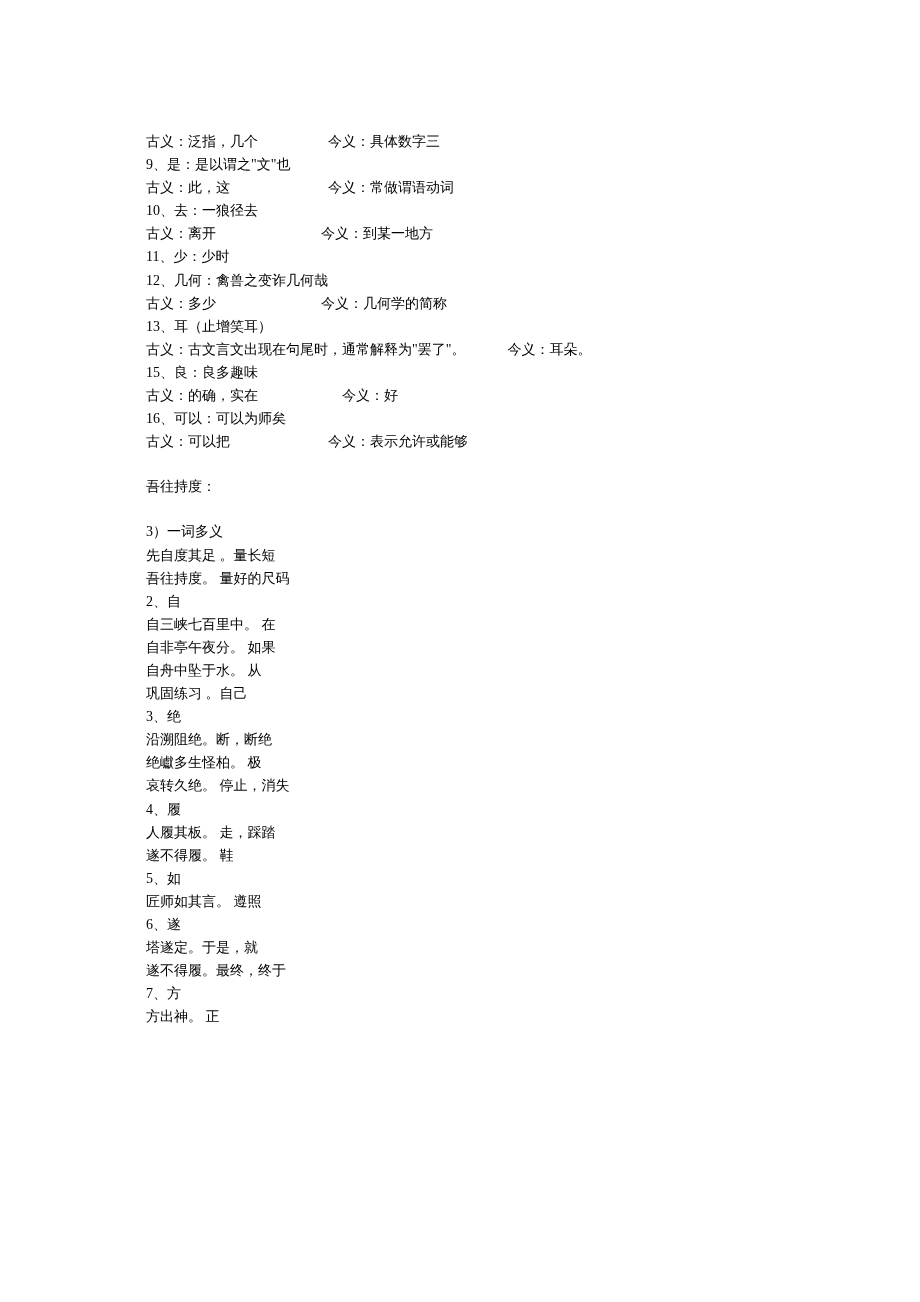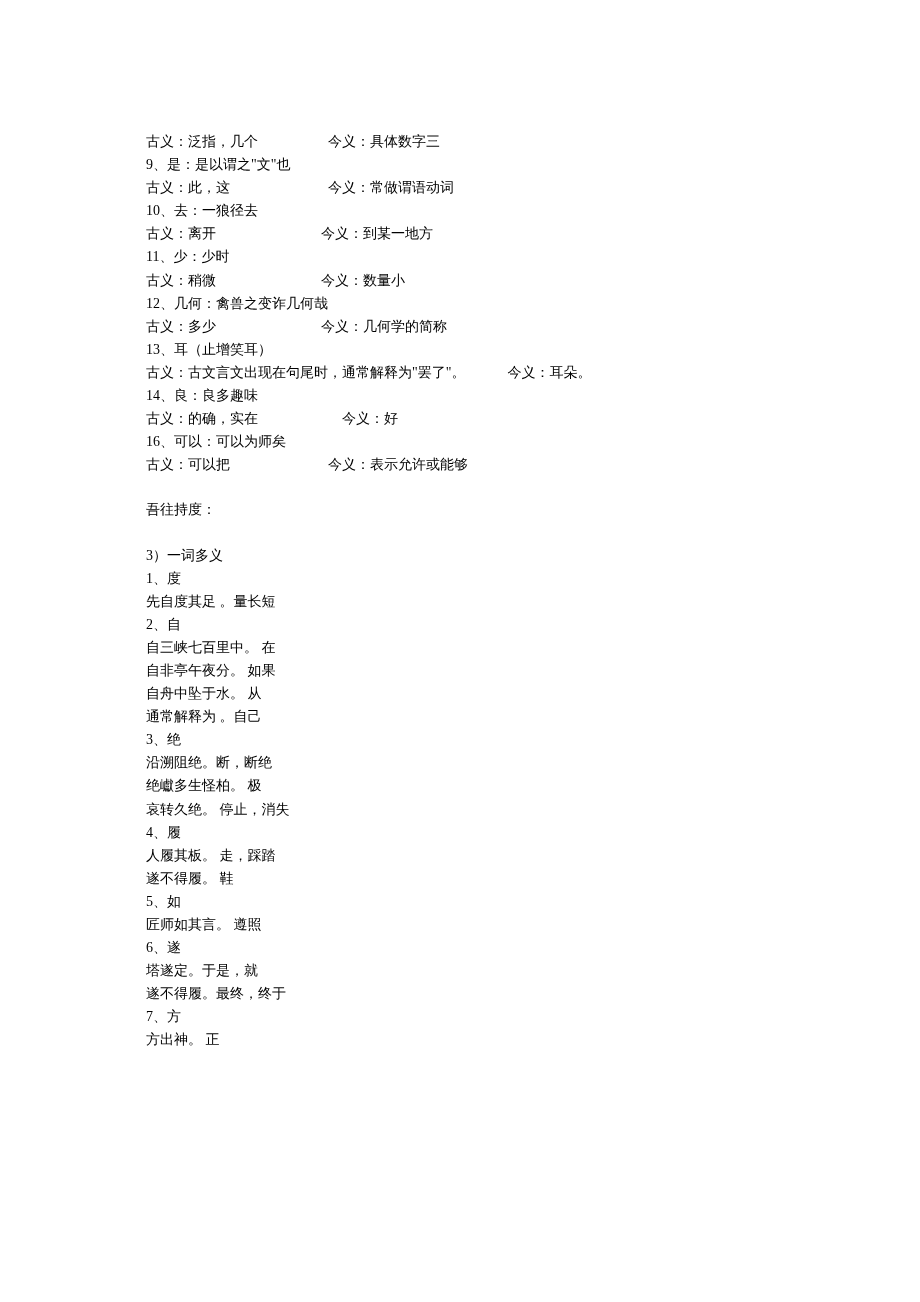--- a/index.html
+++ b/index.html
@@ -34,47 +34,46 @@
 <div class="page">
 
   <div class="row"><span>古义：泛指，几个</span>                    <span>今义：具体数字三</span></div>
 
   <div id="top-items">
       <div class="row">9、是：是以谓之"文"也</div>
       <div class="row">古义：此，这                            今义：常做谓语动词</div>
       <div class="row">10、去：一狼径去</div>
       <div class="row">古义：离开                              今义：到某一地方</div>
       <div class="row">11、少：少时</div>
-      <div class="row">古义：稍微                              今义：数量小</div>
       <div class="row">12、几何：禽兽之变诈几何哉</div>
       <div class="row">古义：多少                              今义：几何学的简称</div>
       <div class="row">13、耳（止增笑耳）</div>
       <div class="row">古义：古文言文出现在句尾时，通常解释为"罢了"。            今义：耳朵。</div>
-      <div class="row">14、良：良多趣味</div>
+      <div class="row">15、良：良多趣味</div>
       <div class="row">古义：的确，实在                        今义：好</div>
       <div class="row">16、可以：可以为师矣</div>
       <div class="row">古义：可以把                            今义：表示允许或能够</div>
     </div>
 
   <div class="gap"></div>
 
   <div class="row">吾往持度：</div>
 
   <div class="gap"></div>
 
   <div class="row bold">3）一词多义</div>
 
   <div id="section3-entries">
-      <div class="row">1、度</div>
       <div class="row">先自度其足 。量长短</div>
+      <div class="row">吾往持度。 量好的尺码</div>
       <div class="row">2、自</div>
       <div class="row">自三峡七百里中。 在</div>
       <div class="row">自非亭午夜分。 如果</div>
       <div class="row">自舟中坠于水。 从</div>
-      <div class="row">通常解释为 。自己</div>
+      <div class="row">巩固练习 。自己</div>
       <div class="row">3、绝</div>
       <div class="row">沿溯阻绝。断，断绝</div>
       <div class="row">绝巘多生怪柏。 极</div>
       <div class="row">哀转久绝。 停止，消失</div>
       <div class="row">4、履</div>
       <div class="row">人履其板。 走，踩踏</div>
       <div class="row">遂不得履。 鞋</div>
       <div class="row">5、如</div>
       <div class="row">匠师如其言。 遵照</div>
       <div class="row">6、遂</div>

